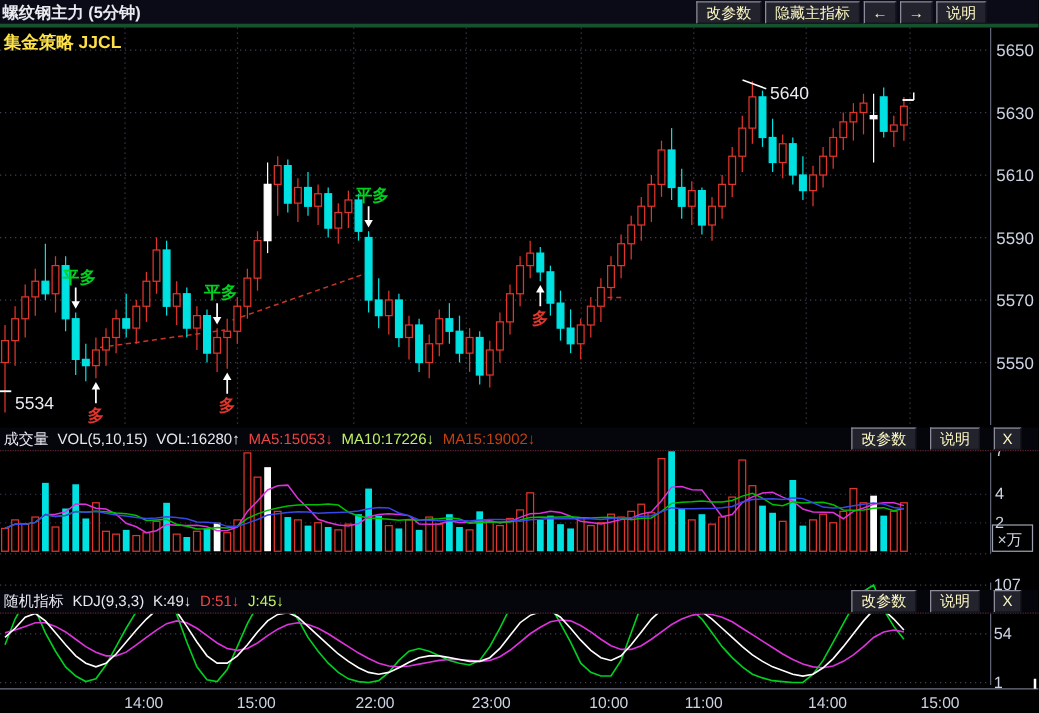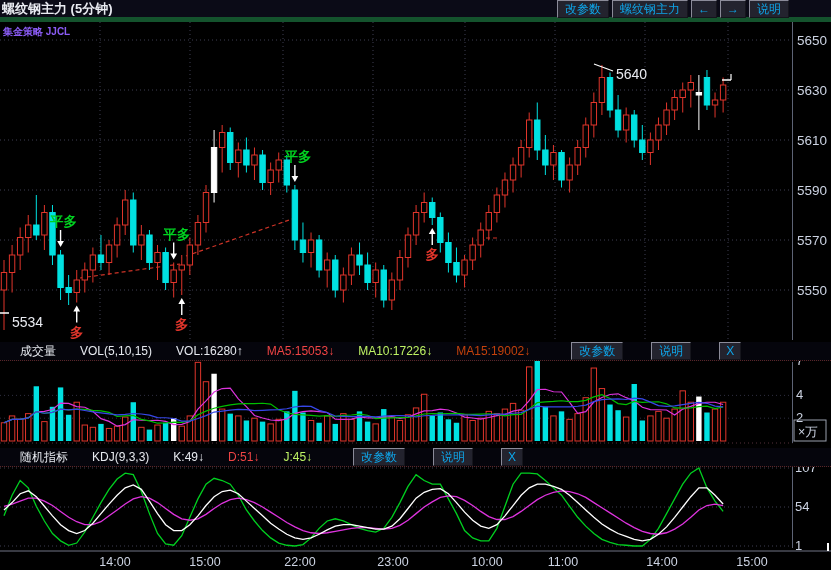--- a/index.html
+++ b/index.html
@@ -1,31 +1,31 @@
 <!DOCTYPE html>
 <html><head>
 <meta charset="utf-8">
 <style>
   html,body{margin:0;padding:0;background:#000;}
   #screen{position:relative;width:831px;height:570px;background:#000;overflow:hidden;
           font-family:"Liberation Sans",sans-serif;}
   .bar{position:absolute;left:0;right:0;display:flex;align-items:center;box-sizing:border-box;}
-  #top-bar{top:0;height:22px;background:#0b0b17;border-bottom:5px solid #14532d;padding-left:2px;}
+  #top-bar{top:0;height:22px;background:#0b0b17;border-bottom:3px solid #14532d;padding-left:2px;}
   .title{color:#e9ebf1;font-size:13px;font-weight:bold;white-space:nowrap;}
   .btns{margin-left:auto;display:flex;gap:3px;margin-right:42px;}
   .btns2{margin-left:auto;display:flex;gap:4px;margin-right:46px;}
   .btn{background:#23232e;border:1px solid;border-color:#8b8b99 #15151c #15151c #8b8b99;
-       color:#0ea5e9;font-size:12px;line-height:14px;padding:1px 7px;white-space:nowrap;cursor:default;}
+       color:#fef9c3;font-size:12px;line-height:14px;padding:1px 7px;white-space:nowrap;cursor:default;}
   .btn.sq{padding:1px 6px;}
-  #subtitle{position:absolute;top:25px;left:3px;color:#8b5cf6;font-size:10px;font-weight:bold;z-index:3;}
+  #subtitle{position:absolute;top:25px;left:3px;color:#fde047;font-size:14px;font-weight:bold;z-index:3;}
   .ind-header{height:19px;background:#05050c;border-bottom:1px dotted #5a2626;
               font-size:12px;padding-left:3px;z-index:4;}
-  .ind-header span{margin-right:7px;white-space:nowrap;margin-left:17px;}
+  .ind-header span{margin-right:7px;white-space:nowrap;}
   #vol-header{top:342px;}
-  #kdj-header{top:448px;}
+  #kdj-header{top:472px;}
   .w{color:#e6e9ef;} .m{color:#ef4444;} .g{color:#bef264;} .b{color:#c2410c;}
   svg{position:absolute;left:0;top:0;z-index:1;}
 </style>
 </head>
 <body>
 
 <div id="screen">
 
   <svg id="chart" width="831" height="570" viewBox="0 0 831 570">
       <line x1="0" y1="40" x2="792.5" y2="40" stroke="#3f3f52" stroke-width="1" stroke-dasharray="1,3"></line>
@@ -377,21 +377,21 @@
       <text x="563" y="566" fill="#ccd3e2" font-size="12.5" text-anchor="middle" font-family="&quot;Liberation Sans&quot;,sans-serif" font-weight="normal">11:00</text>
       <text x="662" y="566" fill="#ccd3e2" font-size="12.5" text-anchor="middle" font-family="&quot;Liberation Sans&quot;,sans-serif" font-weight="normal">14:00</text>
       <text x="752" y="566" fill="#ccd3e2" font-size="12.5" text-anchor="middle" font-family="&quot;Liberation Sans&quot;,sans-serif" font-weight="normal">15:00</text>
       <line x1="828" y1="543" x2="828" y2="551" stroke="#fff" stroke-width="2"></line>
     </svg>
 
   <div id="top-bar" class="bar" style="z-index:5;">
     <span class="title">螺纹钢主力 (5分钟)</span>
     <span class="btns">
       <span class="btn">改参数</span>
-      <span class="btn">螺纹钢主力</span>
+      <span class="btn">隐藏主指标</span>
       <span class="btn sq">←</span>
       <span class="btn sq">→</span>
       <span class="btn">说明</span>
     </span>
   </div>
 
   <div id="subtitle">集金策略 JJCL</div>
 
   <div id="vol-header" class="bar ind-header">
     <span class="w">成交量</span>

